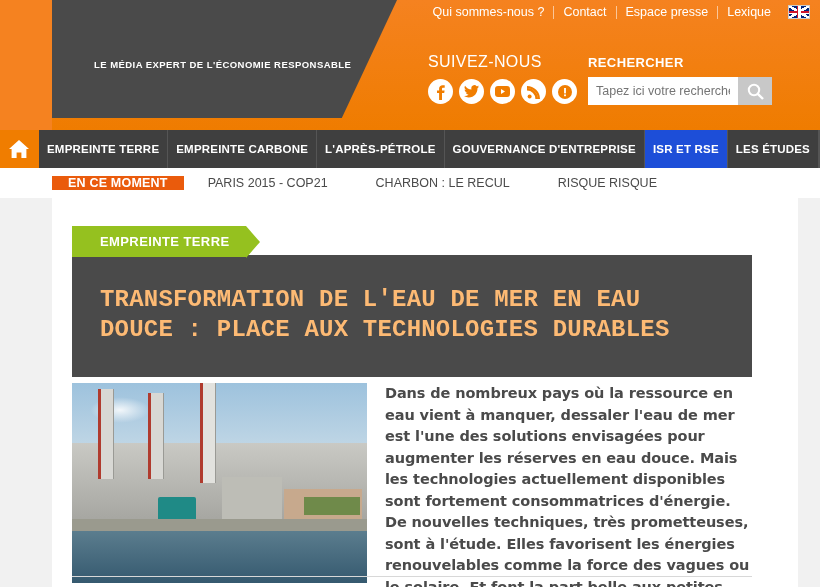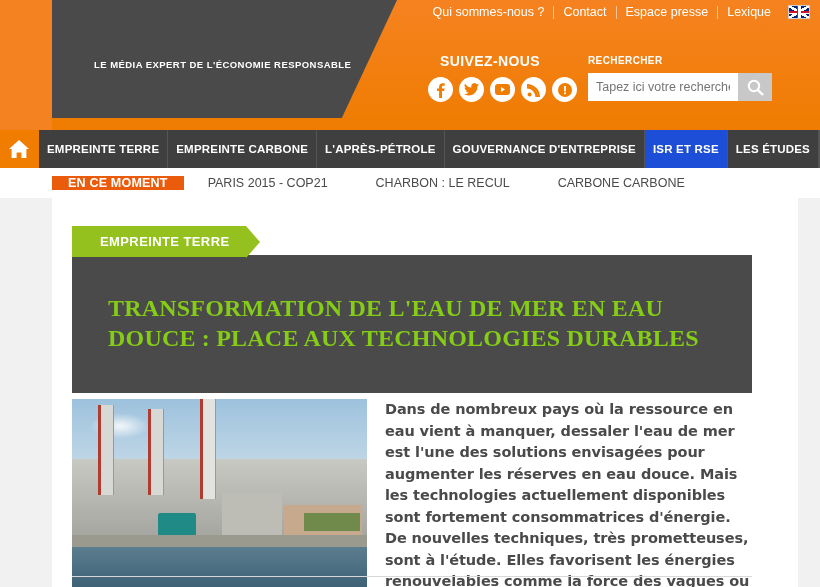--- a/index.html
+++ b/index.html
@@ -112,25 +112,24 @@
       linear-gradient(to right, transparent 40%, #cf142b 40%, #cf142b 60%, transparent 60%);
   }
 
   
   .follow {
     position: absolute;
     top: 53px; left: 428px;
     color: #fff;
   }
   .follow-title {
-    font-size: 14px;
-    font-weight: bold;
+    font-size: 16px;
+    font-weight: normal;
     letter-spacing: .4px;
     margin-bottom: 8px;
-    margin-left: 12px;
   }
   .social-row { display: flex; gap: 6px; }
   .social {
     width: 25px; height: 25px;
     border-radius: 50%;
     background: #fff;
     color: #f07d00;
     display: flex;
     align-items: center;
     justify-content: center;
@@ -141,21 +140,21 @@
   }
   .social svg { display: block; }
 
   
   .search-block {
     position: absolute;
     top: 55px; left: 588px;
     color: #fff;
   }
   .search-title {
-    font-size: 10px;
+    font-size: 13px;
     font-weight: bold;
     letter-spacing: .4px;
     margin-bottom: 7px;
   }
   .search-row { display: flex; }
   .search-input {
     width: 150px; height: 28px;
     border: none;
     padding: 0 8px;
     font-size: 12.5px;
@@ -281,28 +280,28 @@
     border-left: 14px solid #95c11f;
     border-top: 16px solid transparent;
     border-bottom: 16px solid transparent;
   }
   .headline-box {
     margin-top: -2px;
     background: #4a4a4a;
     padding: 22px 22px 24px 20px;
   }
   .headline {
-    color: #84cc16;
+    color: #fdba74;
     font-size: 24px;
     line-height: 30px;
     font-weight: bold;
     letter-spacing: .2px;
-    font-family: Liberation Serif, serif;
+    font-family: Liberation Mono, monospace;
     text-transform: uppercase;
-    margin: 16px;
+    margin: 8px;
   }
   .article-body {
     display: flex;
     margin-top: 6px;
     gap: 18px;
   }
   .thumb {
     width: 295px; height: 200px;
     flex: 0 0 295px;
     position: relative;
@@ -434,21 +433,21 @@
     <div class="navitem">GOUVERNANCE D'ENTREPRISE</div>
     <div class="navitem active">ISR ET RSE</div>
     <div class="navitem last">LES ÉTUDES</div>
     <div class="nav-filler"></div>
   </div>
 
   <div class="secondbar">
     <div class="moment-tag">EN CE MOMENT</div>
     <div class="moment-item">PARIS 2015 - COP21</div>
     <div class="moment-item">CHARBON : LE RECUL</div>
-    <div class="moment-item">CARBONE CARBONE</div>
+    <div class="moment-item">RISQUE RISQUE</div>
   </div>
 
   <div class="left-rail"></div>
   <div class="right-rail"></div>
   <div class="content-bg"></div>
 
   <div class="article">
     <div class="cat-badge">EMPREINTE TERRE</div>
     <div class="headline-box">
       <h1 class="headline">TRANSFORMATION DE L'EAU DE MER EN EAU DOUCE : PLACE AUX TECHNOLOGIES DURABLES</h1>

